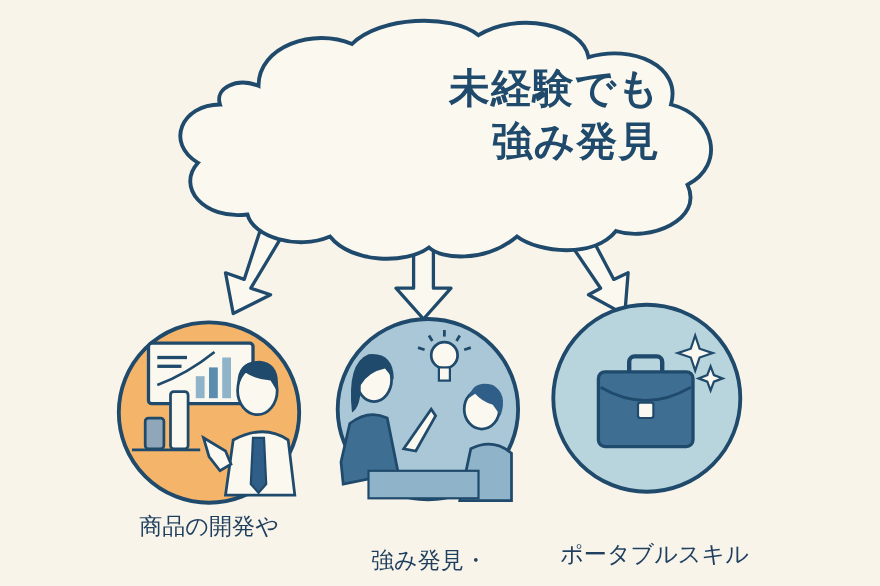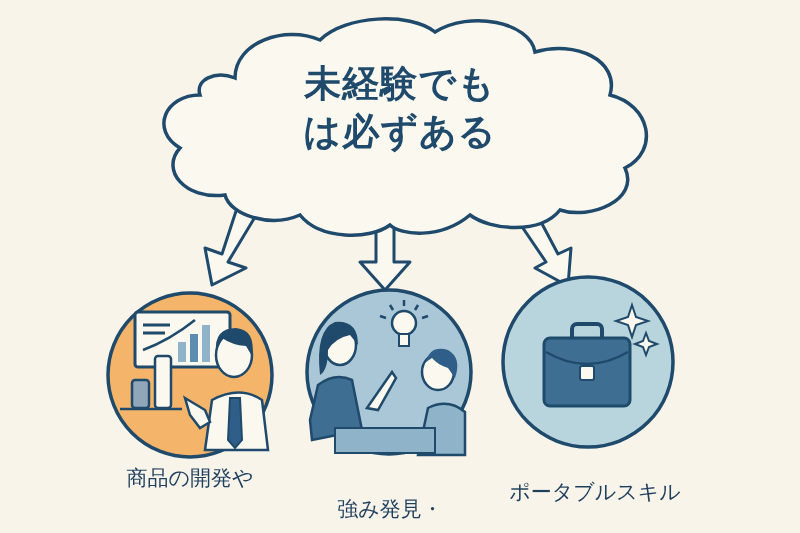--- a/index.html
+++ b/index.html
@@ -1,20 +1,20 @@
 <!DOCTYPE html>
 <html><head>
 <meta charset="utf-8">
 <style>
   html, body { margin:0; padding:0; }
   body { width:800px; height:533px; background:#f8f4ea; position:relative; overflow:hidden;
          font-family:"DejaVu Sans", sans-serif; }
   svg.main { position:absolute; left:0; top:0; }
-  .cloud-text { position:absolute; left:200px; width:400px; text-align:center; color:#1f4a6b;
-                font-weight:bold; font-size:37px; line-height:48px; top:60px; letter-spacing:1px; }
+  .cloud-text { position:absolute; left:200px; width:400px; text-align:right; color:#1f4a6b;
+                font-weight:bold; font-size:37px; line-height:48px; top:60px; letter-spacing:1px;font-family:Liberation Mono, monospace; }
   .label { position:absolute; text-align:center; color:#1f3f5e; font-weight:normal; font-size:21px; line-height:30px; }
 </style>
 </head>
 <body>
 
 <svg class="main" width="800" height="533" viewBox="0 0 800 533">
 
   <g fill="#fbf8f0" stroke="#1f4a6b" stroke-width="3" stroke-linejoin="round">
     <polygon points="238,205 258,212 228,262 246,268 212,285 205,248 222,254"></polygon>
   </g>
@@ -75,24 +75,24 @@
     <rect x="544" y="338" width="86" height="68" rx="6" fill="#3f6e93" stroke="#1f4a6b" stroke-width="3"></rect>
     <path d="M546,352 Q587,376 628,352" fill="none" stroke="#1f4a6b" stroke-width="2.5"></path>
     <rect x="580" y="366" width="14" height="14" rx="2" fill="#fbf8f0" stroke="#1f4a6b" stroke-width="2"></rect>
     <path d="M632,305 L636,317 L648,321 L636,325 L632,337 L628,325 L616,321 L628,317 Z" fill="#fbf8f0" stroke="#1f4a6b" stroke-width="2"></path>
     <path d="M646,333 L649,341 L657,344 L649,347 L646,355 L643,347 L635,344 L643,341 Z" fill="#fbf8f0" stroke="#1f4a6b" stroke-width="2"></path>
   </g>
 </svg>
 
 <div class="cloud-text">
   <div>未経験でも</div>
-  <div>は必ずある</div>
+  <div>強み発見</div>
 </div>
 
 <div class="label" style="left:95px; top:463px; width:190px;">
   <div>商品の開発や</div>
 </div>
 <div class="label" style="left:300px; top:478px; width:180px;margin-top:16px;">
   <div>強み発見・</div>
 </div>
-<div class="label" style="left:495px; top:477px; width:200px;">
+<div class="label" style="left:495px; top:489px; width:200px;">
   <div>ポータブルスキル</div>
 </div>
 
 </body></html>

